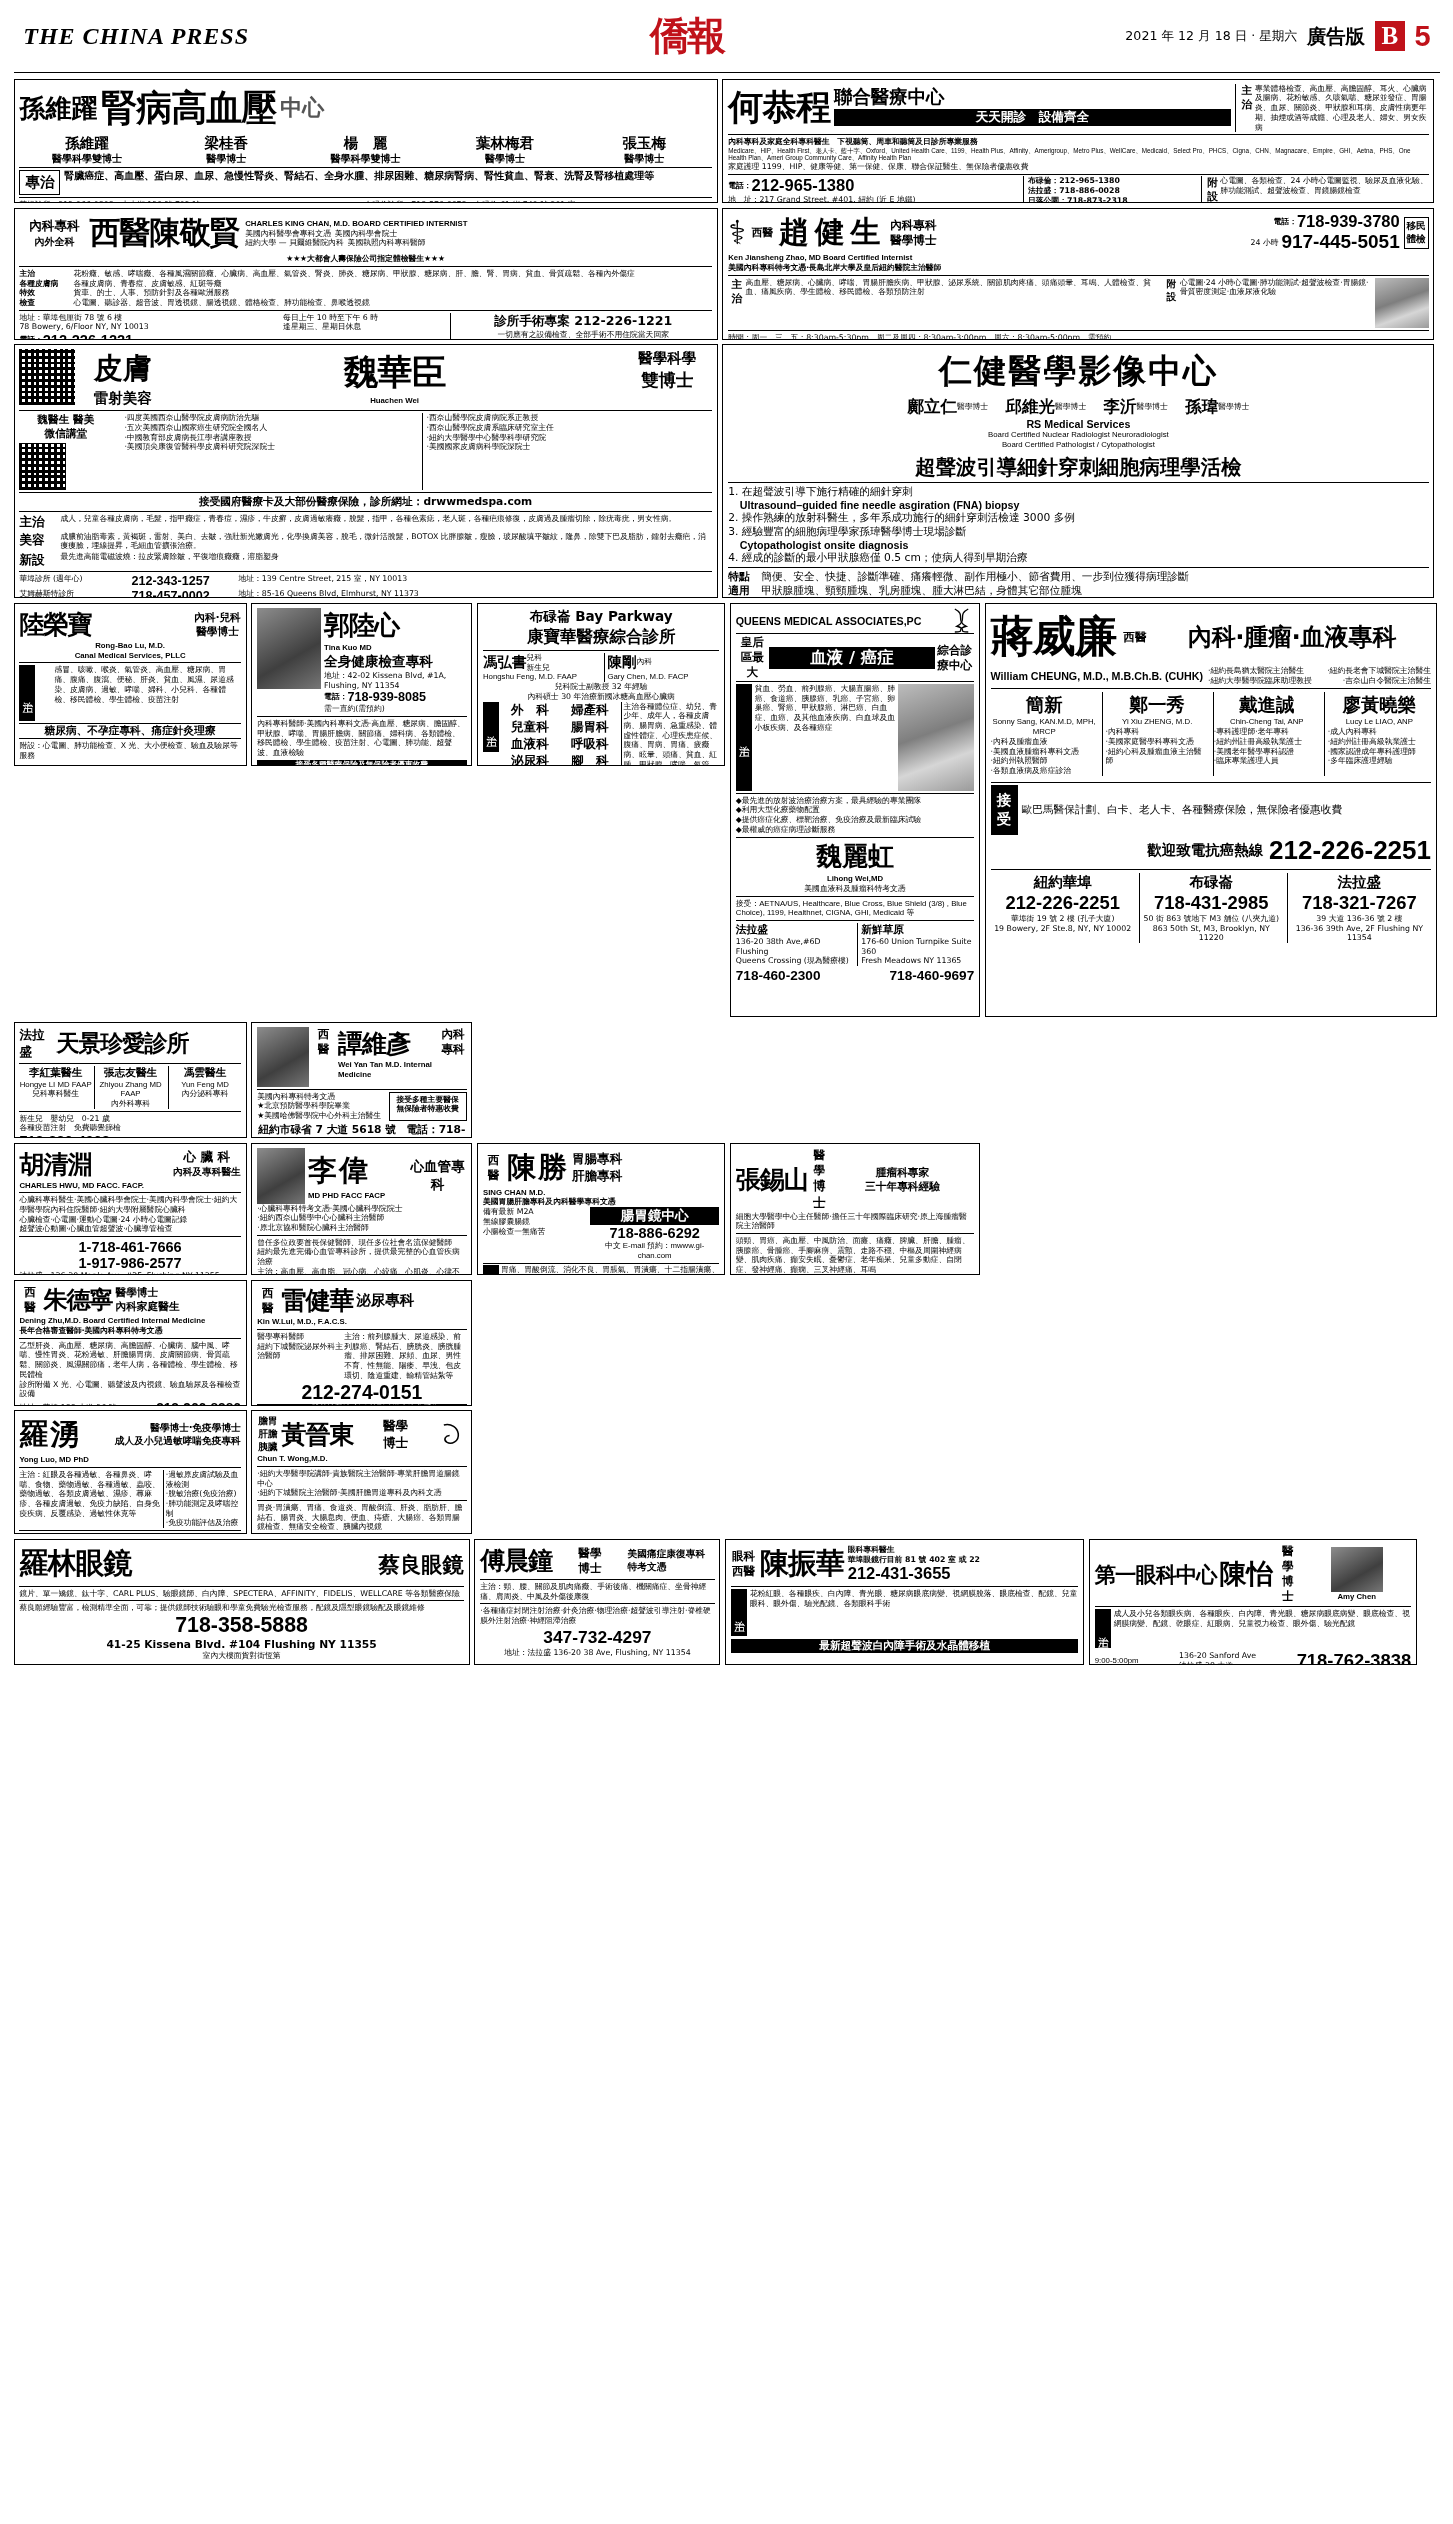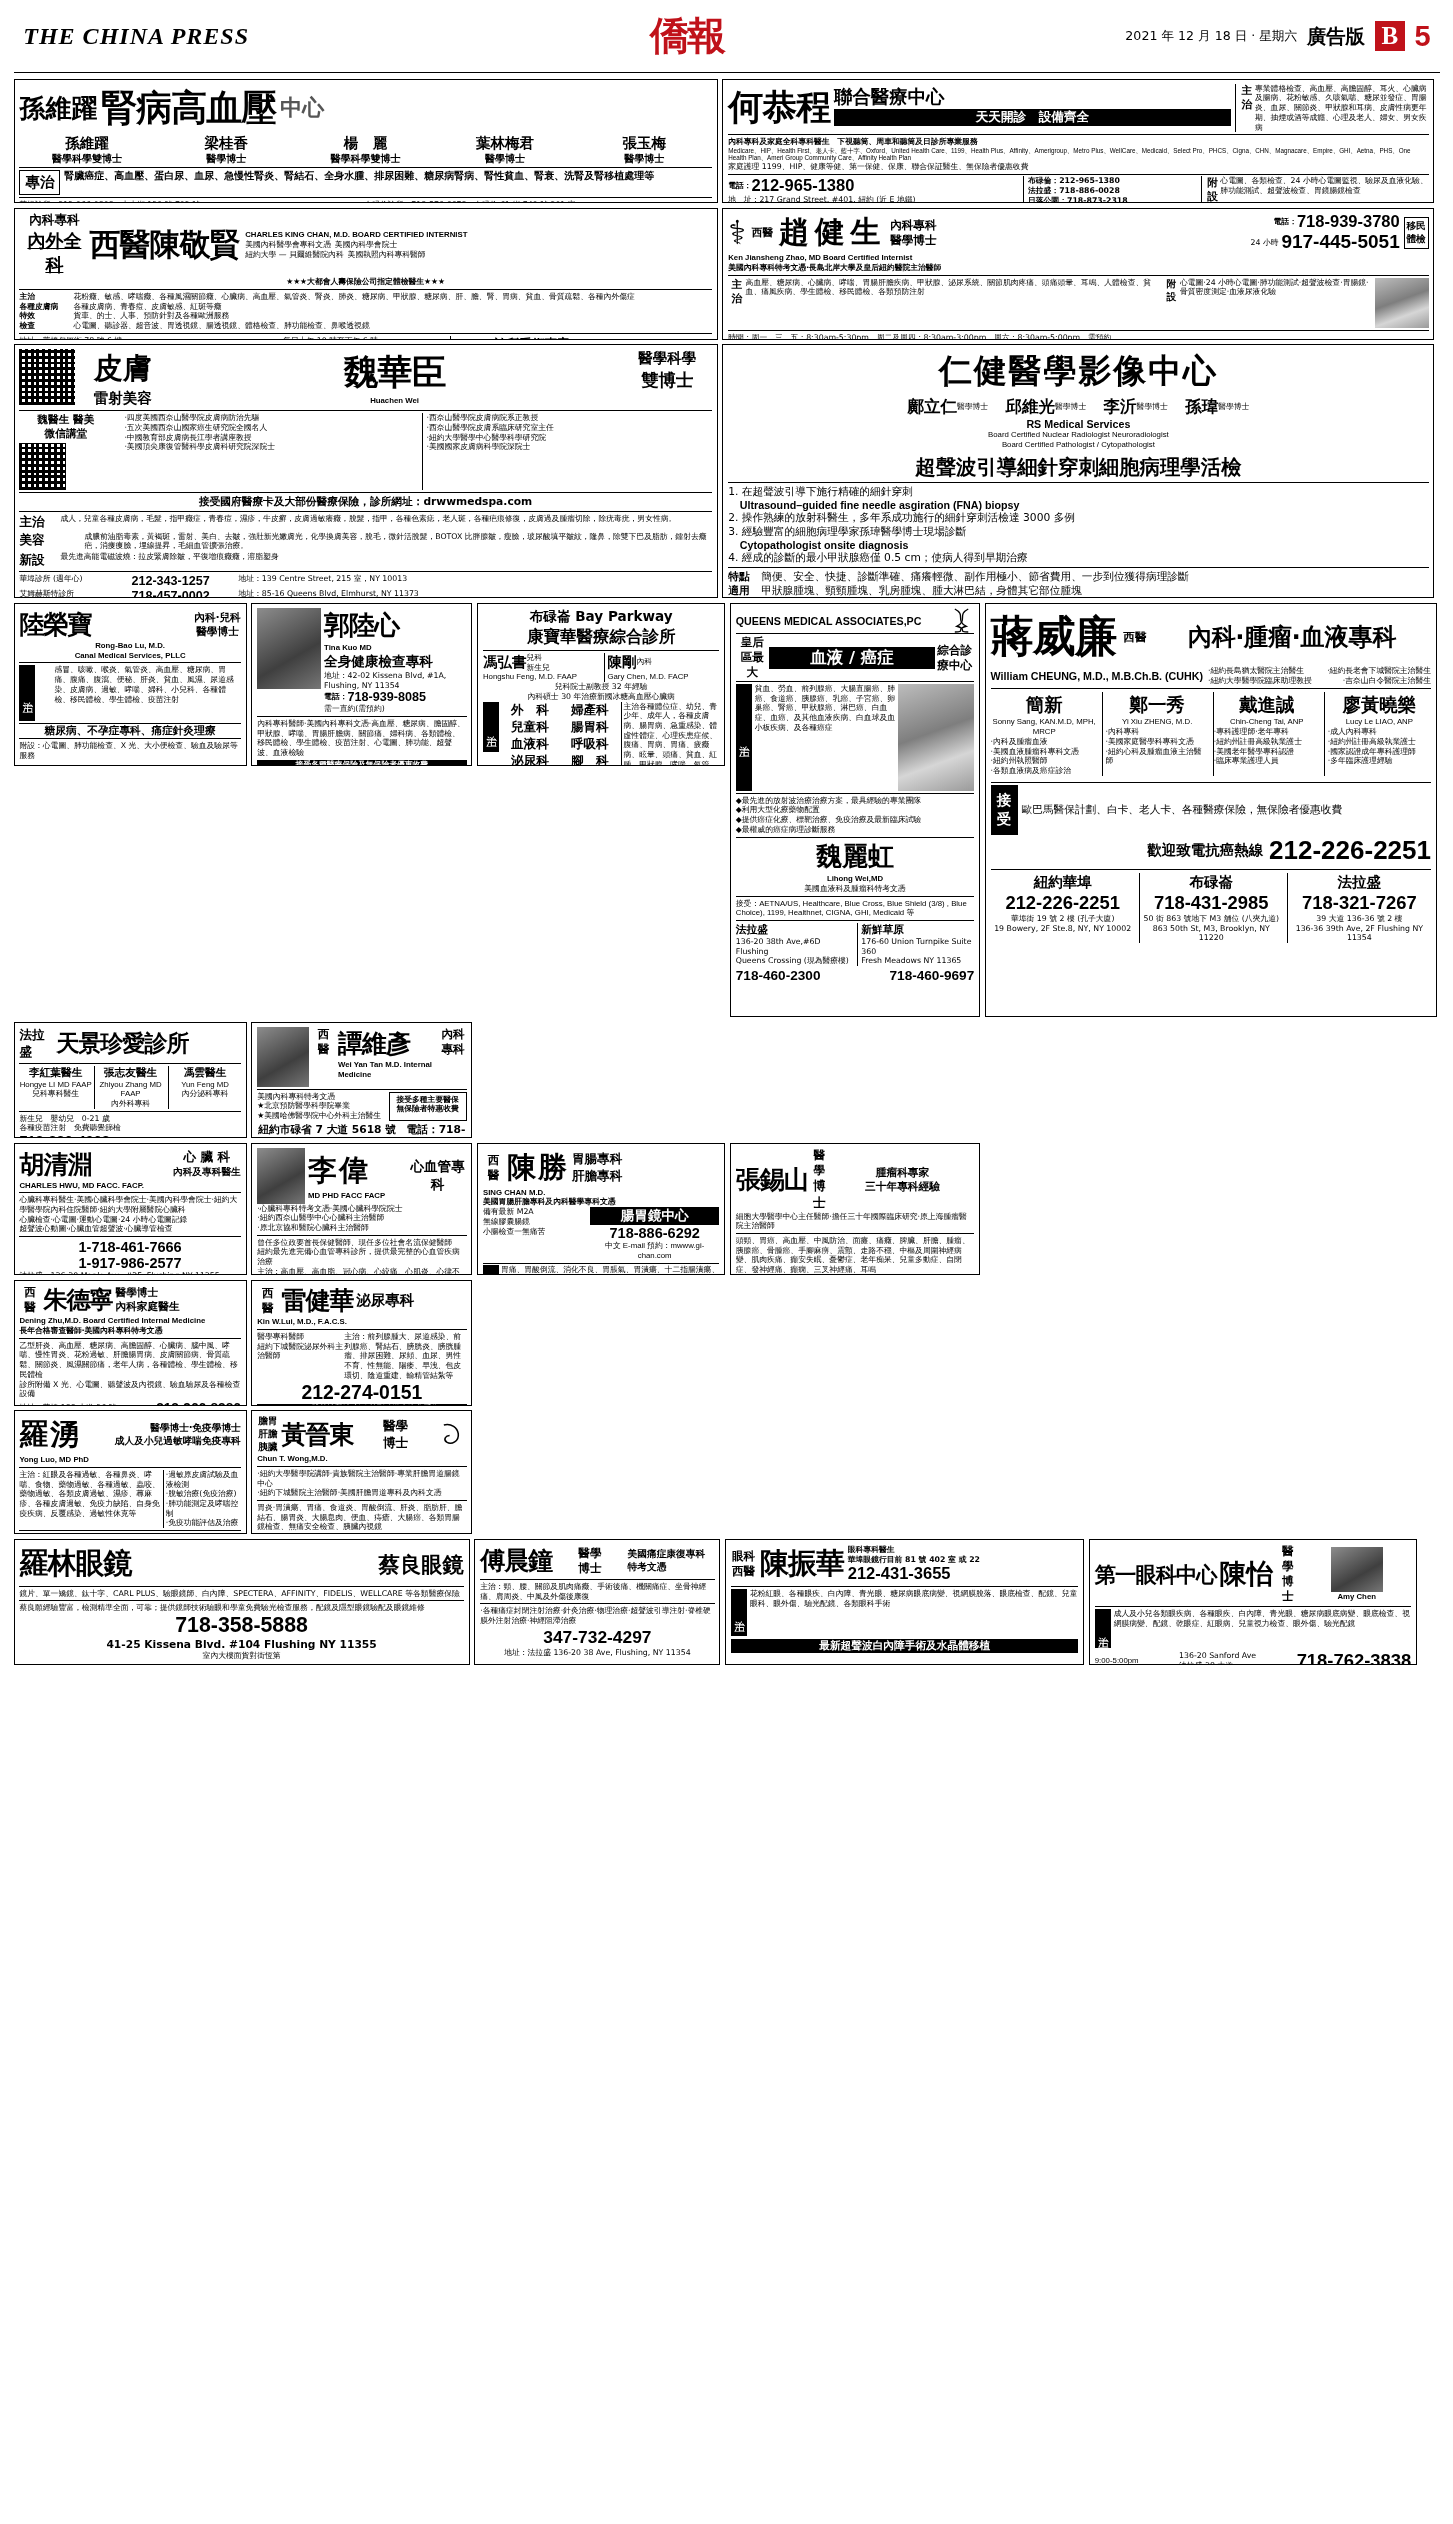--- a/index.html
+++ b/index.html
@@ -164,21 +164,21 @@
       </div>
     </div>
   </div>
 
   <div class="r1">
 
     <div class="ad" style="width:704px;height:132px;">
       <div class="row ac">
         <div class="col c" style="width:70px;">
           <div class="cjk b" style="font-size:12.6px;">內科專科</div>
-          <div class="cjk b" style="font-size:18px;text-decoration:underline;">內外全科</div>
+          <div class="cjk b" style="font-size:10px;">內外全科</div>
         </div>
         <div class="cjk b" style="font-size:31px;letter-spacing:-1px;">西醫陳敬賢</div>
         <div class="fill" style="padding-left:5.8px;">
           <div class="tiny b">CHARLES KING CHAN, M.D. BOARD CERTIFIED INTERNIST</div>
           <div class="row" style="gap:3.9px;">
             <div class="cjk tiny">美國內科醫學會專科文憑</div>
             <div class="cjk tiny">美國內科學會院士</div>
           </div>
           <div class="row" style="gap:3.9px;">
             <div class="cjk tiny">紐約大學 — 貝爾維醫院內科</div>
@@ -300,21 +300,21 @@
           <div class="cjk tiny">‧美國國家皮膚病科學院深院士</div>
         </div>
       </div>
       <div class="hr"></div>
       <div class="cjk xs b c">接受國府醫療卡及大部份醫療保險，診所網址：drwwmedspa.com</div>
       <div class="hr"></div>
       <div class="row" style="margin-bottom:1px;">
           <div class="cjk b" style="width:41px;font-size:12.6px;">主治</div>
           <div class="cjk tiny fill">成人，兒童各種皮膚病，毛髮，指甲癥症，青春痘，濕疹，牛皮癬，皮膚過敏癢癥，脫髮，指甲，各種色素痣，老人斑，各種疤痕修復，皮膚過及腫瘤切除，除疣毒疣，男女性病。</div>
         </div>
-      <div class="row" style="margin-bottom:1px;gap:24px;">
+      <div class="row" style="margin-bottom:1px;">
           <div class="cjk b" style="width:41px;font-size:12.6px;">美容</div>
           <div class="cjk tiny fill">成膿前油脂毒素，黃褐斑，雷射、美白、去皺，強壯新光嫩膚光，化學換膚美容，脫毛，微針活脫髮，BOTOX 比胖腺皺，瘦臉，玻尿酸填平皺紋，隆鼻，除雙下巴及脂肪，鐳射去癥疤，消痩痩臉，埋線提昇，毛細血管擴張治療。</div>
         </div>
       <div class="row" style="margin-bottom:1px;">
           <div class="cjk b" style="width:41px;font-size:12.6px;">新設</div>
           <div class="cjk tiny fill">最先進高能電磁波燒：拉皮緊膚除皺，平復增痕癥癥，溶脂塑身</div>
         </div>
       <div class="hr"></div>
       <div class="row" style="margin-bottom:1px;">
           <div class="cjk tiny" style="width:112px;">華埠診所 (週年心)</div>

